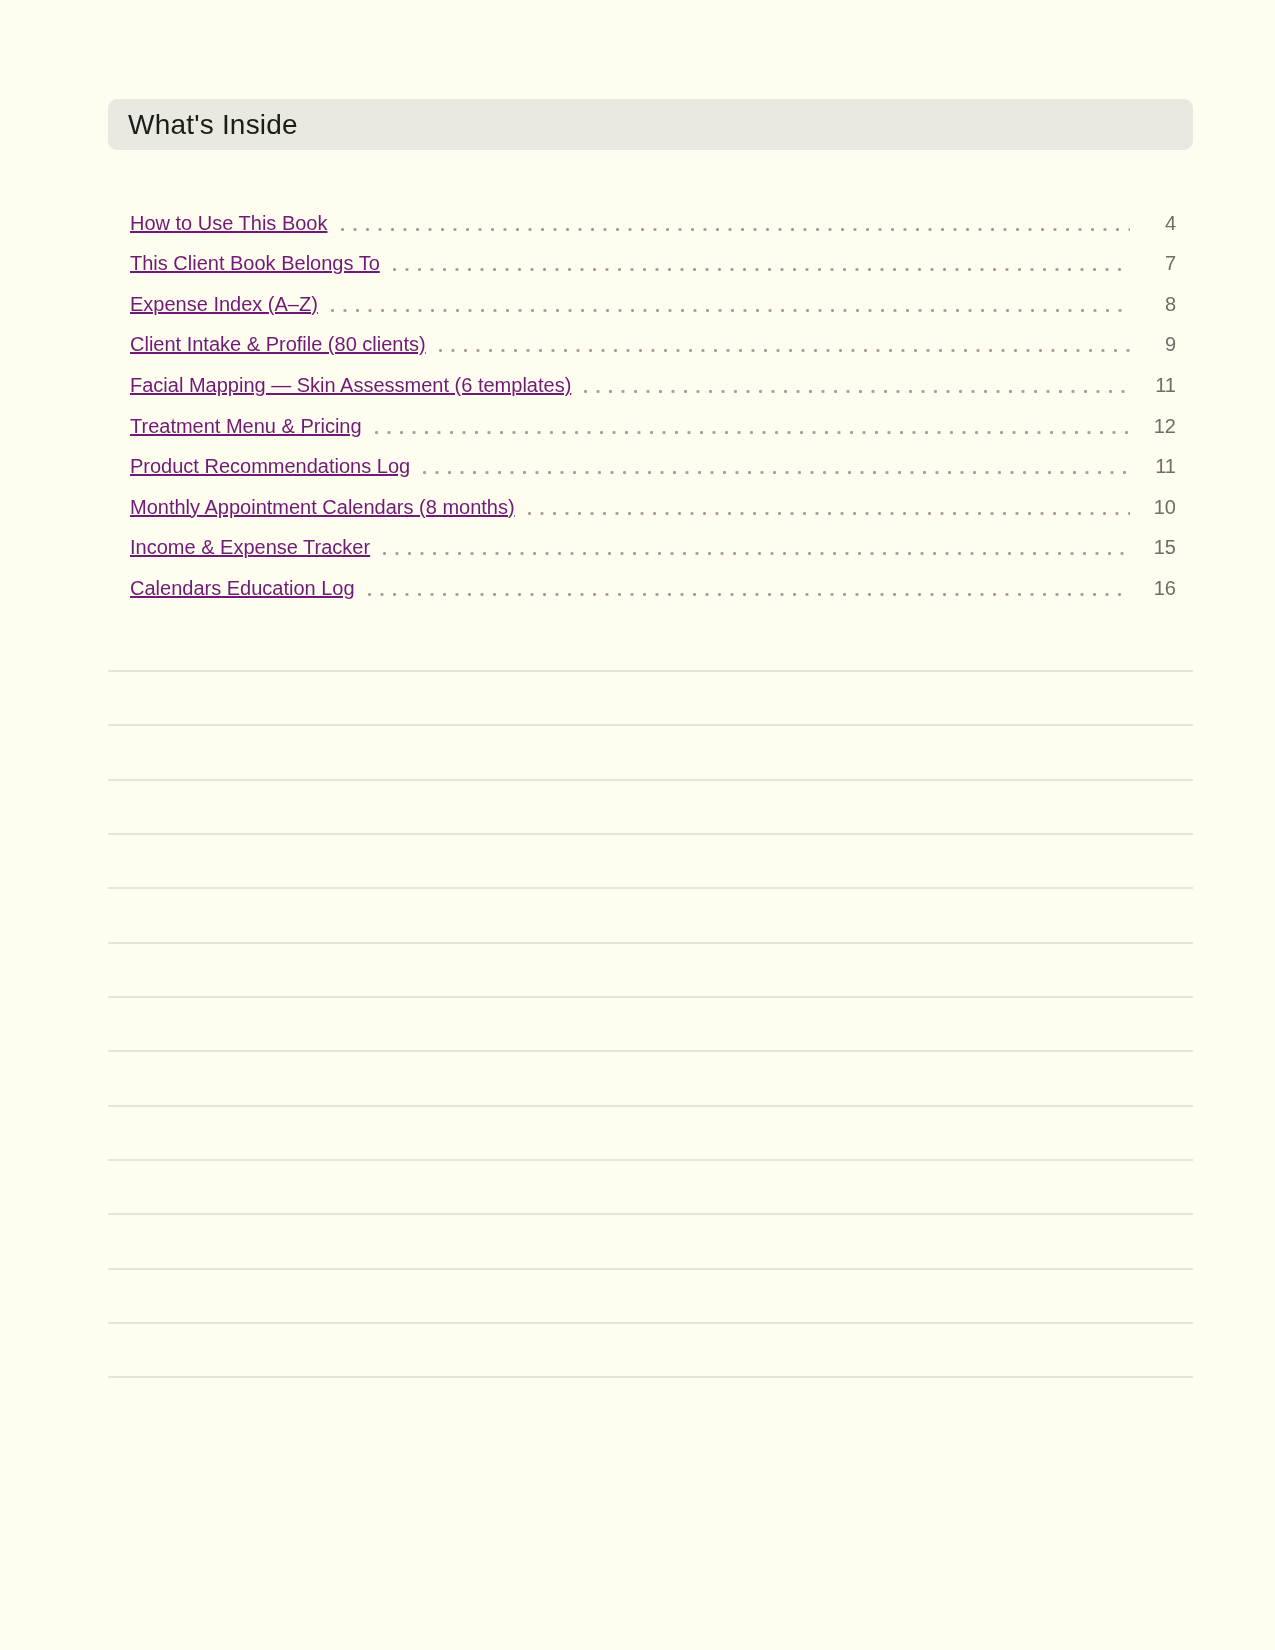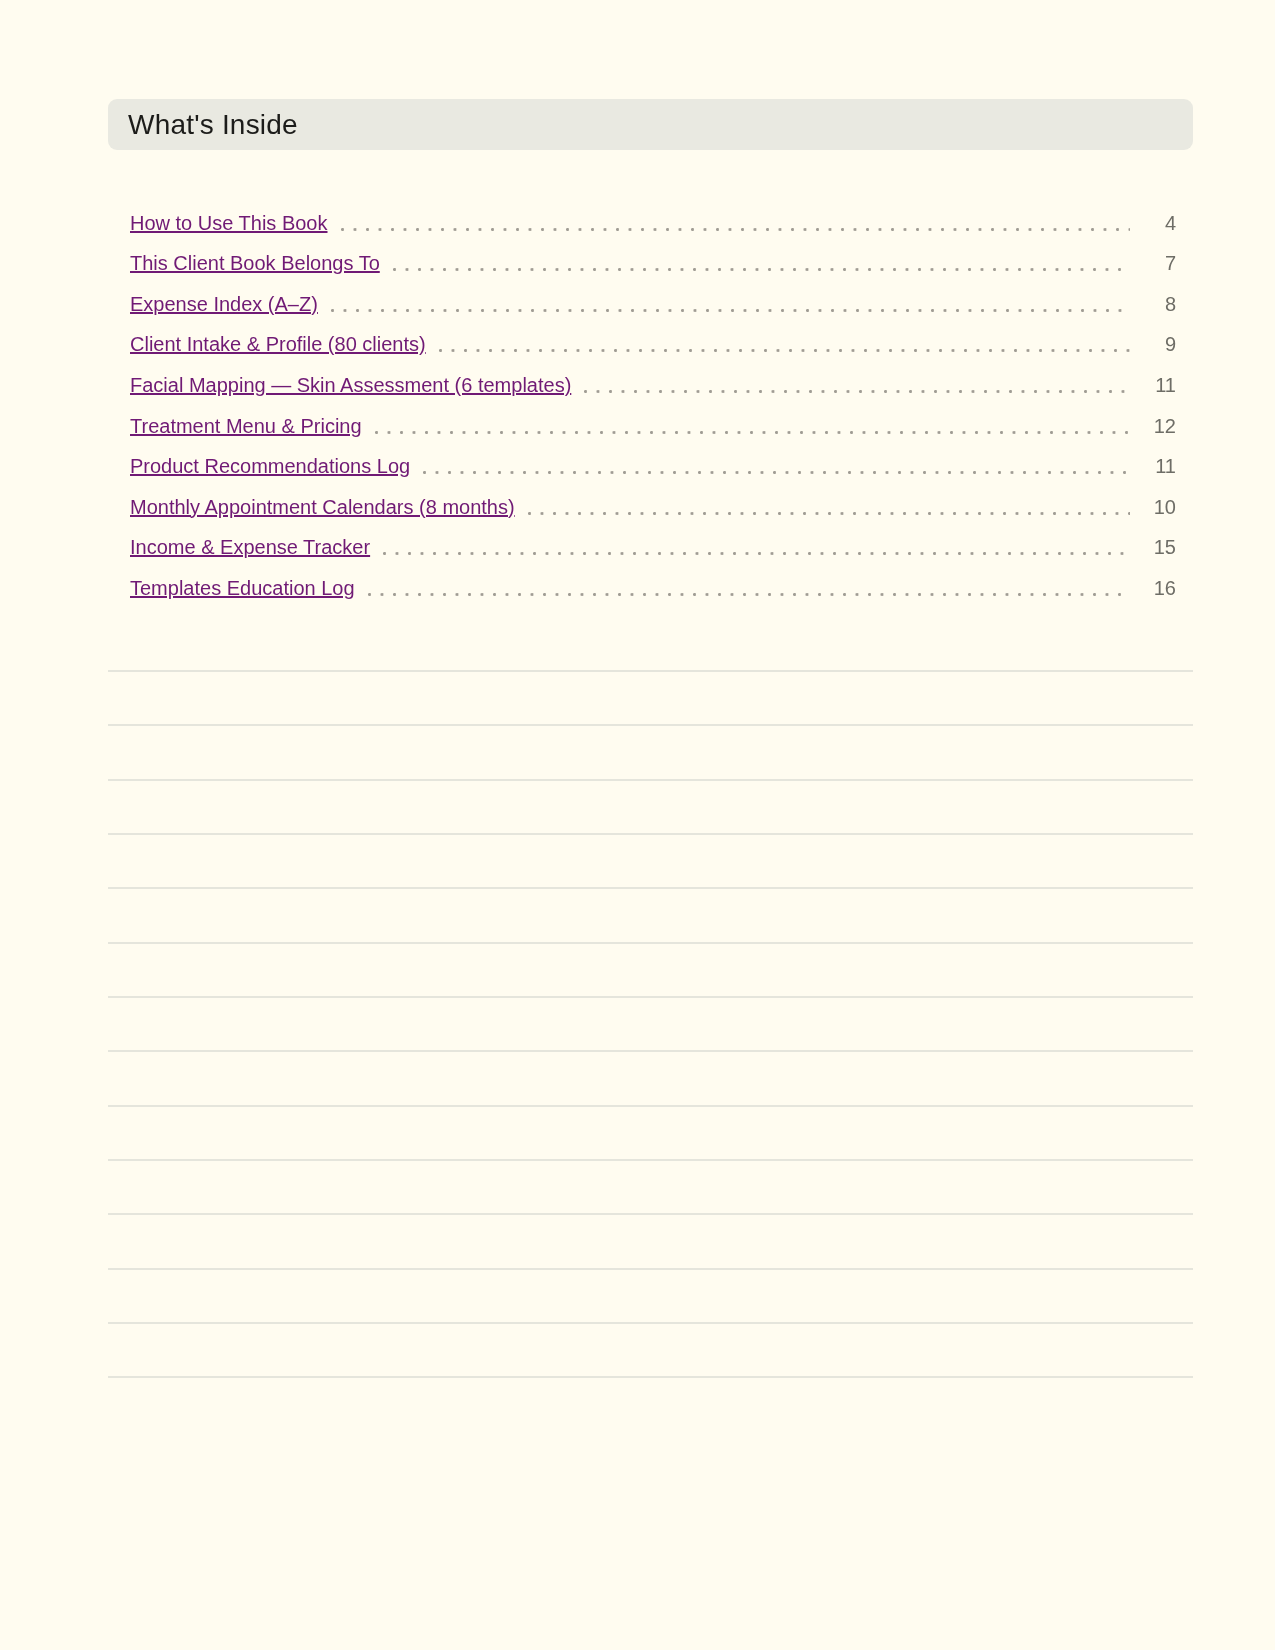--- a/index.html
+++ b/index.html
@@ -120,21 +120,21 @@
       <span class="toc-label">Monthly Appointment Calendars (8 months)</span>
       <span class="leader"></span>
       <span class="toc-page">10</span>
     </li>
     <li class="toc-row">
       <span class="toc-label">Income &amp; Expense Tracker</span>
       <span class="leader"></span>
       <span class="toc-page">15</span>
     </li>
     <li class="toc-row">
-      <span class="toc-label">Templates Education Log</span>
+      <span class="toc-label">Calendars Education Log</span>
       <span class="leader"></span>
       <span class="toc-page">16</span>
     </li>
   </ul>
 
   <div class="notes">
       <div class="note-line"></div>
       <div class="note-line"></div>
       <div class="note-line"></div>
       <div class="note-line"></div>

